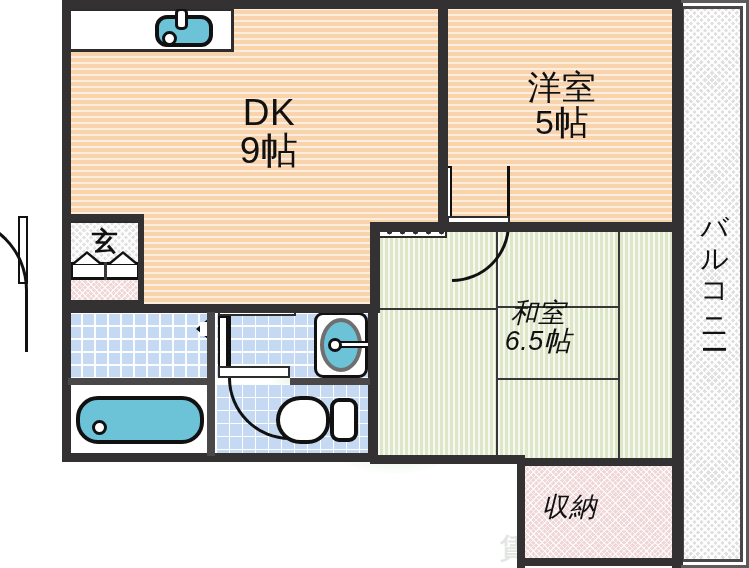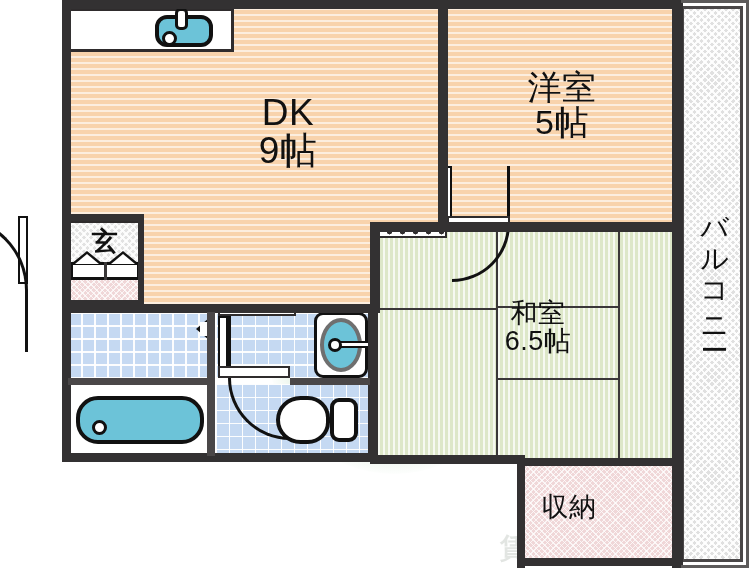--- a/index.html
+++ b/index.html
@@ -57,21 +57,21 @@
       repeating-linear-gradient(45deg,rgba(255,255,255,.9) 0 2px,transparent 2px 5px),
       repeating-linear-gradient(-45deg,rgba(255,255,255,.9) 0 2px,transparent 2px 5px);
   }
   .fl-white{background:#ffffff;}
 
   
   .label{position:absolute;color:#111;text-align:center;line-height:1.02;
          letter-spacing:.5px;white-space:pre;font-weight:400;}
   .lbl-lg{font-size:37px;}
   .lbl-md{font-size:34px;}
-  .lbl-sm{font-size:27px;}
+  .lbl-sm{font-size:27px;font-style:italic;}
   .lbl-genkan{font-size:26px;font-weight:700;}
   .vtext{position:absolute;writing-mode:vertical-rl;text-orientation:upright;
          font-size:28px;color:#111;letter-spacing:3px;}
 
   
   .seam{position:absolute;background:#3a3738;}
 
   
   .arc{position:absolute;border:3px solid #111;border-radius:50%;
        background:transparent;box-sizing:border-box;}
@@ -125,21 +125,21 @@
   <div class="vtext" style="left:695px;top:196px;">バルコニー</div>
 
   <div class="b fl-dk" style="left:66px;top:8px;width:372px;height:296px;"></div>
 
   <div class="b fl-white" style="left:68px;top:8px;width:166px;height:44px;border:3px solid #2f2c2d;"></div>
 
   <div class="ksink" style="left:155px;top:15px;width:58px;height:32px;"></div>
   <div class="ktap" style="left:175px;top:8px;width:13px;height:22px;"></div>
   <div class="kdrain" style="left:162px;top:31px;"></div>
 
-  <div class="label lbl-lg" style="left:208px;top:94px;width:160px;">DK
+  <div class="label lbl-lg" style="left:189px;top:94px;width:160px;">DK
 9帖</div>
 
   <div class="b fl-dk" style="left:447px;top:8px;width:229px;height:214px;"></div>
   <div class="label lbl-md" style="left:482px;top:70px;width:160px;">洋室
 5帖</div>
 
   <div class="b fl-white" style="left:672px;top:14px;width:9px;height:66px;border:2px solid #2f2c2d;border-left:none;border-right:none;"></div>
 
   <div class="b fl-tatami" style="left:378px;top:232px;width:298px;height:226px;"></div>
 

